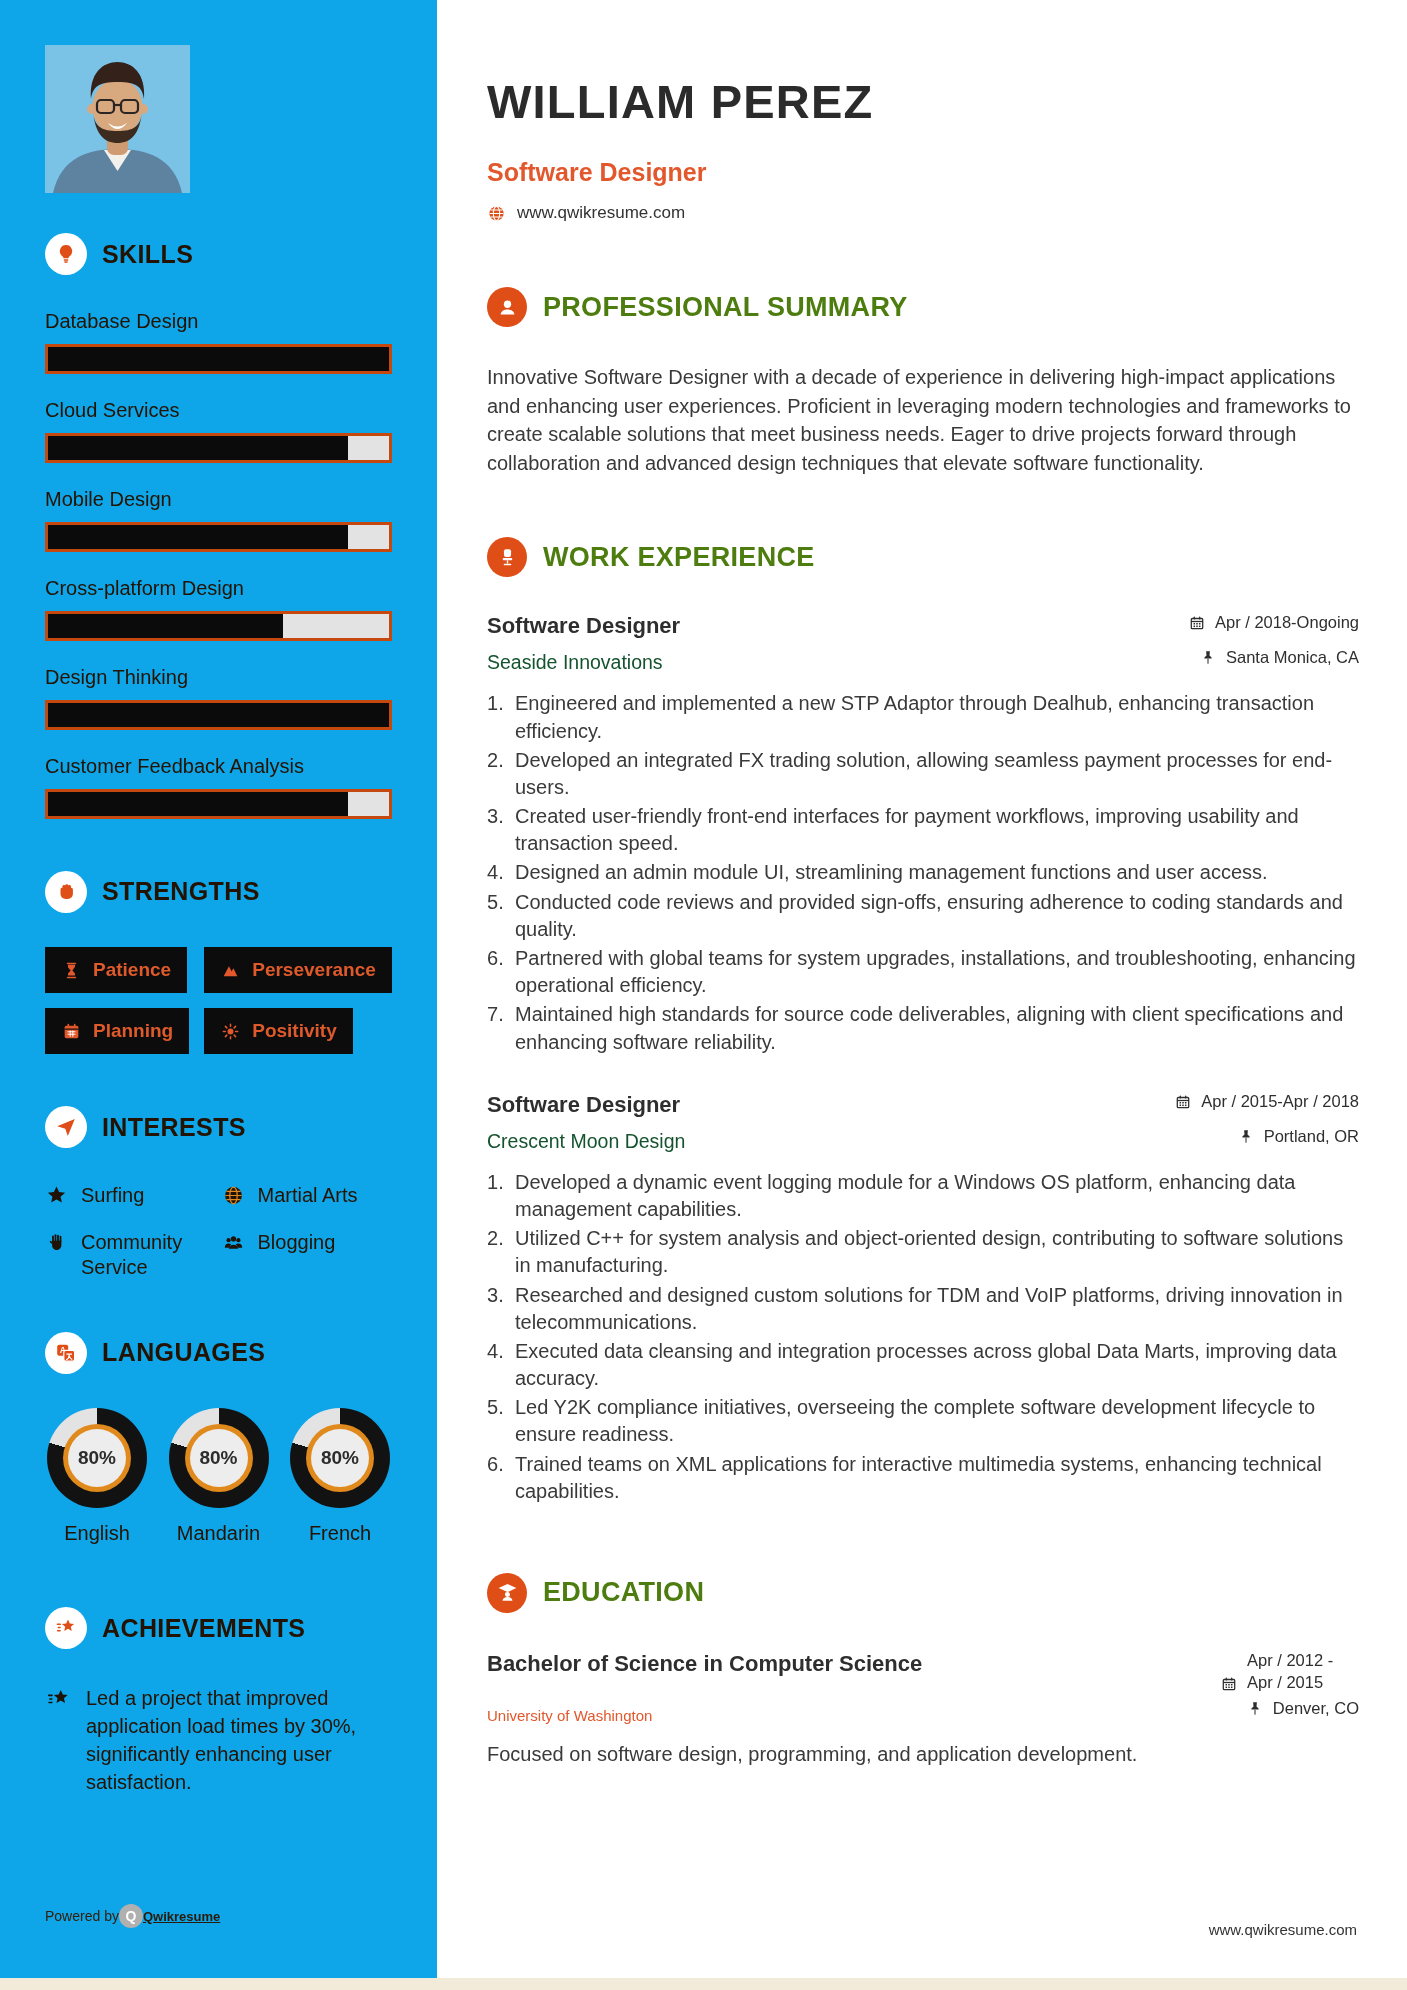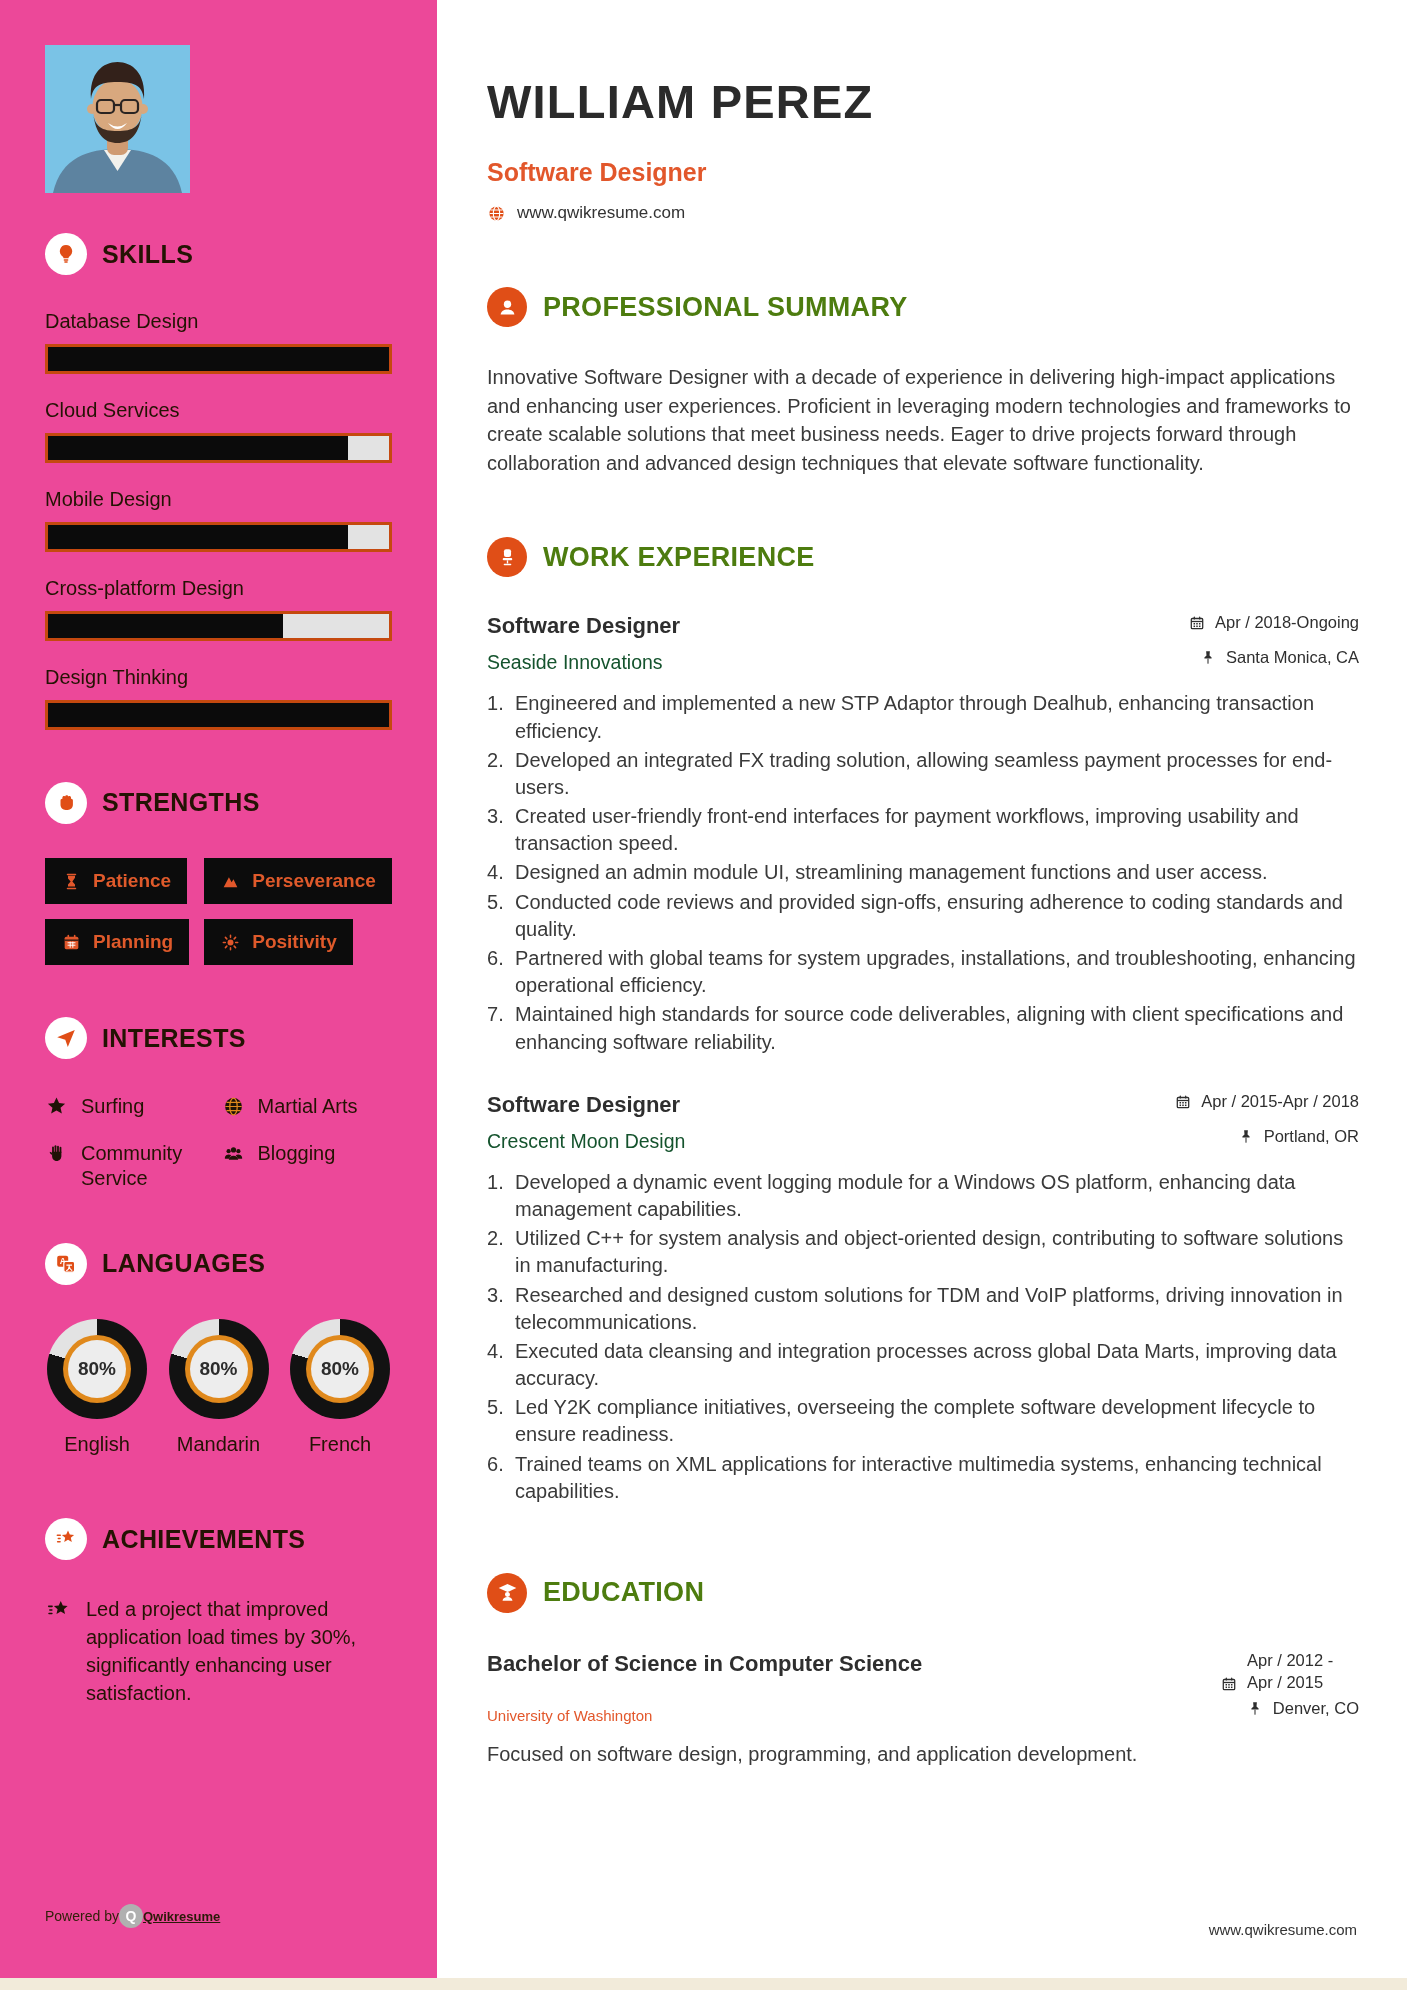--- a/index.html
+++ b/index.html
@@ -5,21 +5,21 @@
   * { box-sizing: border-box; }
   html,body { margin:0; padding:0; background:#ffffff; }
   .page {
     position:relative; width:1407px; height:1990px; background:#ffffff; overflow:hidden;
     font-family:"Liberation Sans","DejaVu Sans",sans-serif; color:#2e2e2e;
   }
 
   
   .sidebar {
     position:absolute; left:0; top:0; width:437px; height:100%;
-    background:#ec4899; padding:45px 45px 0 45px;
+    background:#0ea5e9; padding:45px 45px 0 45px;
   }
   .photo { width:145px; height:148px; margin-bottom:26px; overflow:hidden; }
   .photo svg { display:block; }
 
   .side-section { margin-top:38px; }
   .side-head { display:flex; align-items:center; gap:15px; margin-bottom:20px; }
   .side-icon {
     width:42px; height:42px; border-radius:50%; background:#ffffff; flex:0 0 auto;
     display:flex; align-items:center; justify-content:center;
   }
@@ -169,20 +169,26 @@
       <div class="skill">
         <div class="skill-label">Cross-platform Design</div>
         <div class="skill-bar">
             <div class="skill-fill" style="width: 69%;"></div>
           </div>
       </div>
       <div class="skill">
         <div class="skill-label">Design Thinking</div>
         <div class="skill-bar">
             <div class="skill-fill" style="width: 100%;"></div>
+          </div>
+      </div>
+      <div class="skill">
+        <div class="skill-label">Customer Feedback Analysis</div>
+        <div class="skill-bar">
+            <div class="skill-fill" style="width: 88%;"></div>
           </div>
       </div>
     </section>
 
     <section class="side-section">
       <div class="side-head">
         <span class="side-icon">
           <svg viewBox="0 0 24 24" fill="#E04E17">
               <path d="M6.5 9.5c0-1 .7-1.7 1.6-1.7h.3V6.6c0-.9.7-1.6 1.6-1.6.4 0 .8.2 1.1.4.2-.7.9-1.2 1.6-1.2.8 0 1.4.5 1.6 1.2.3-.2.7-.4 1.1-.4.9 0 1.6.7 1.6 1.6v1.2h.3c.9 0 1.6.7 1.6 1.7v4.2c0 2.9-2.3 5.2-5.2 5.2h-2c-2.9 0-5.2-2.3-5.2-5.2V9.5z"></path>
             </svg>

